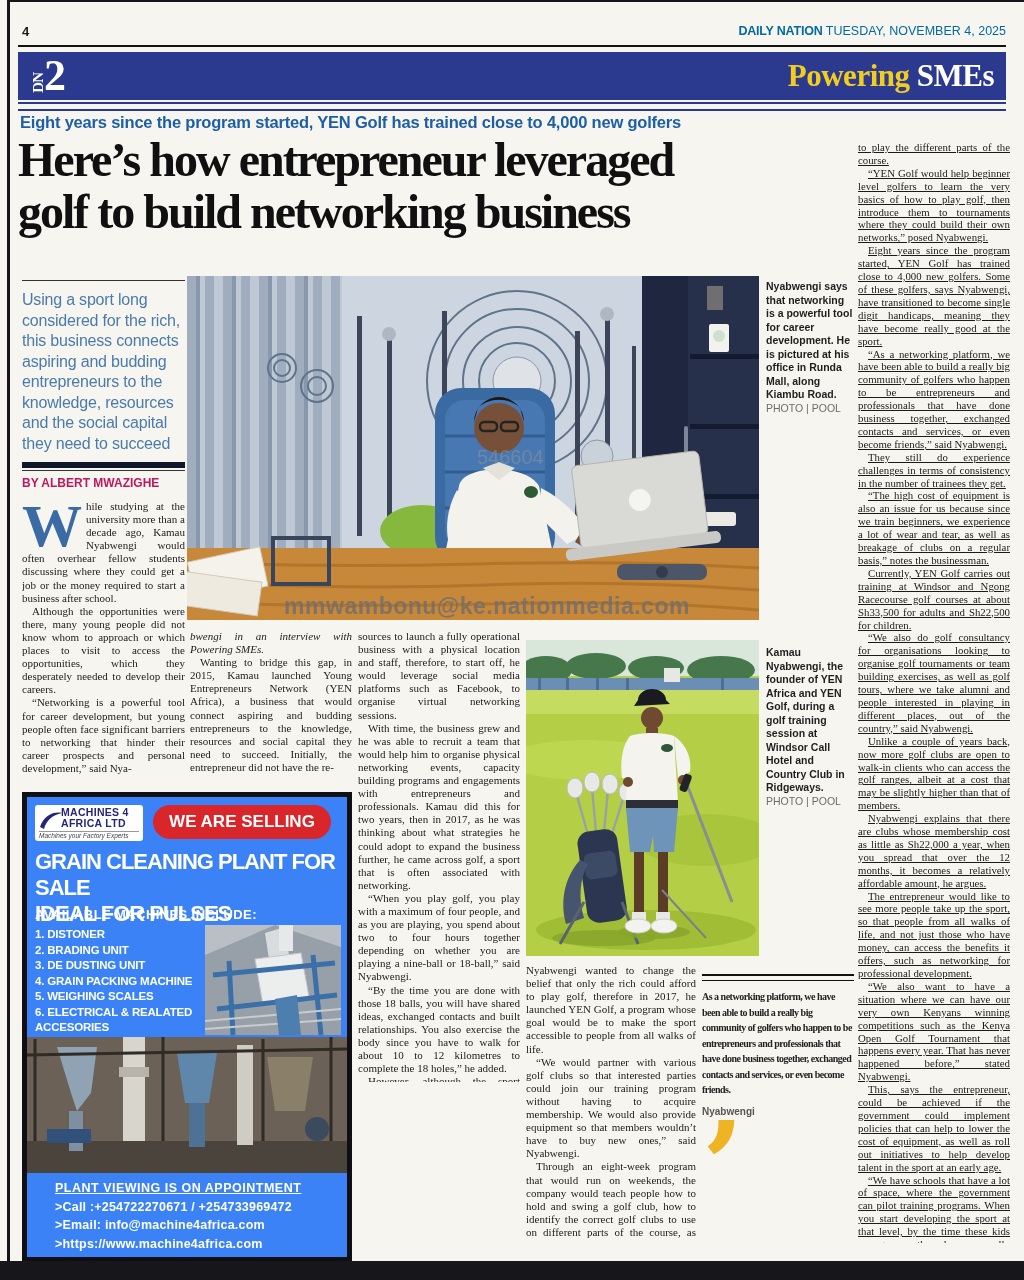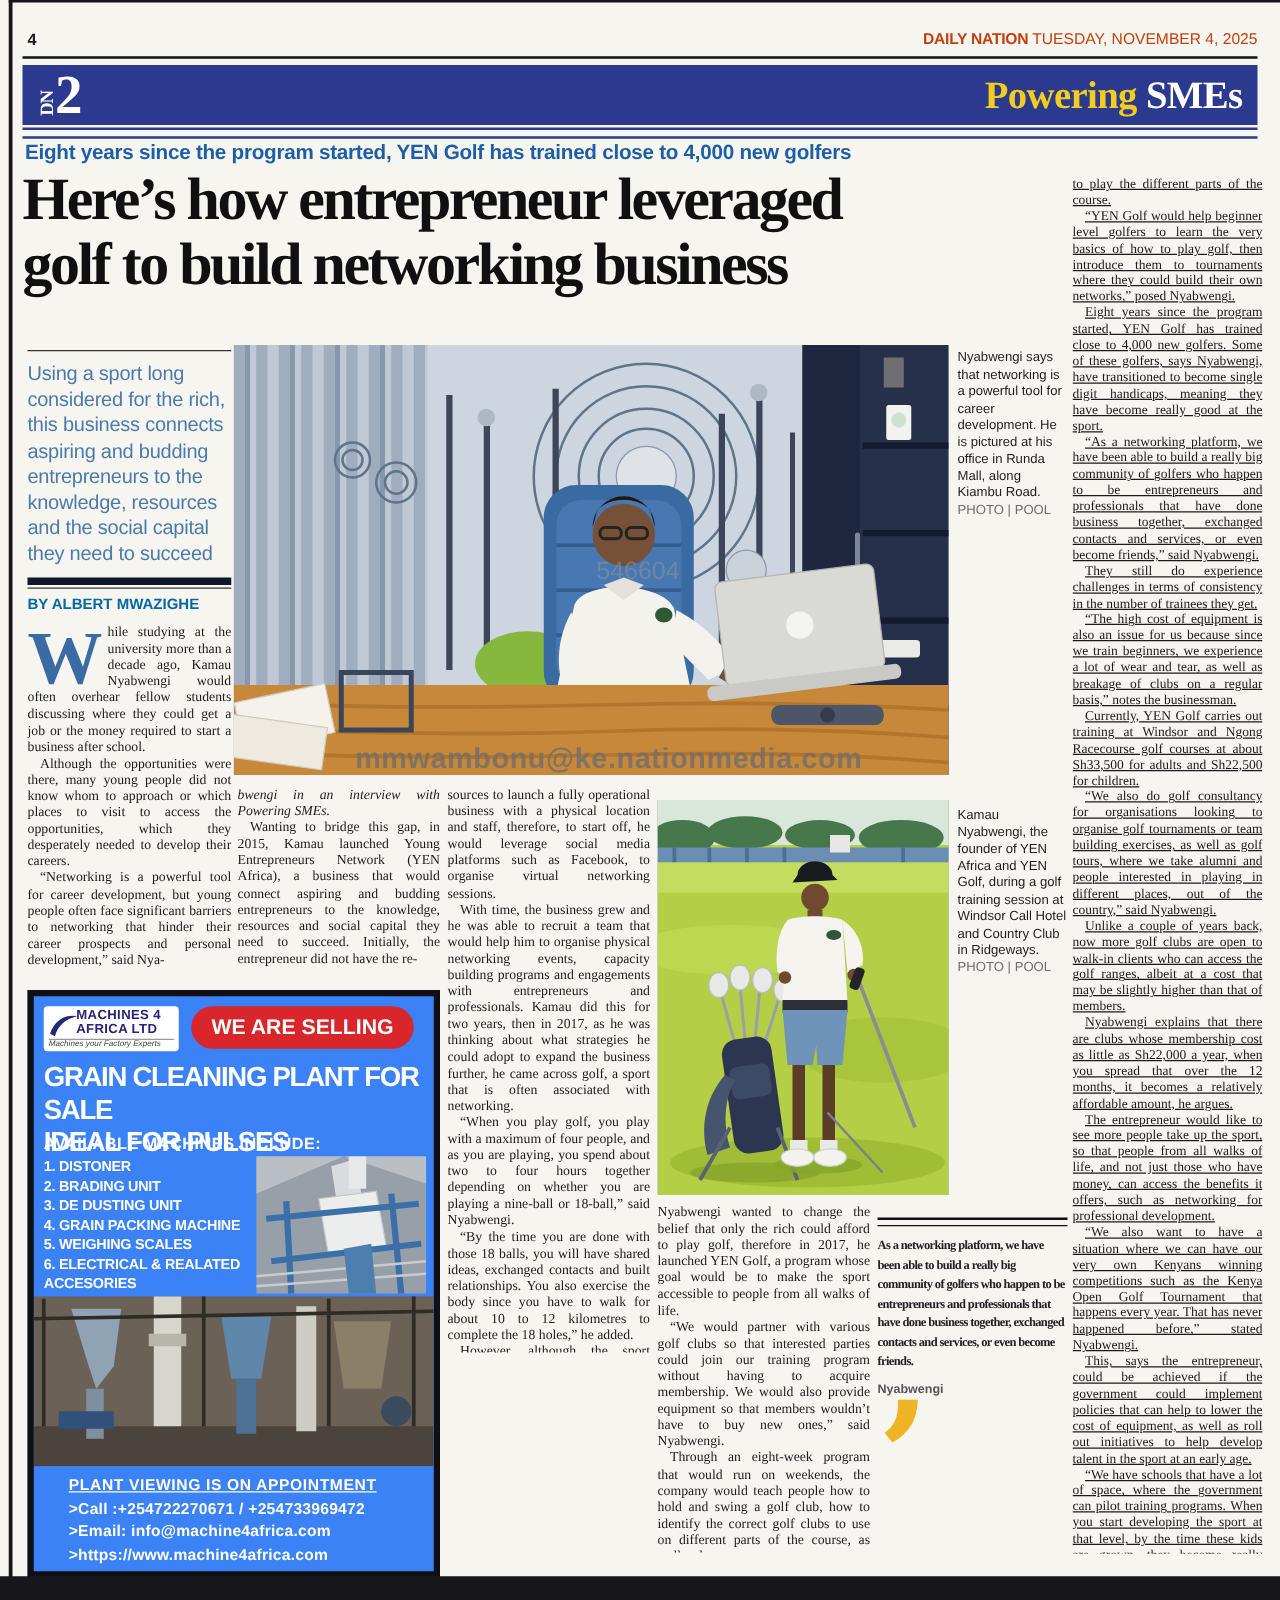--- a/index.html
+++ b/index.html
@@ -5,21 +5,21 @@
   html,body{margin:0;padding:0;background:#e8e6e0;}
   .page{position:relative;width:1024px;height:1280px;background:#f7f5f0;overflow:hidden;
         font-family:"Liberation Serif",serif;color:#1b1b1b;}
   .edge-left{position:absolute;left:7px;top:0;bottom:0;width:3px;background:#15151a;}
   .edge-top{position:absolute;left:7px;top:0;right:0;height:2px;background:#15151a;}
 
   
   .topbar{position:absolute;left:22px;right:18px;top:24px;height:18px;
           font-family:"Liberation Sans",sans-serif;font-size:13px;}
   .pagenum{font-weight:bold;}
-  .dateline{position:absolute;right:0;top:0;font-size:12.5px;color:#c2410c;}
+  .dateline{position:absolute;right:0;top:0;font-size:12.5px;color:#0369a1;}
   .dateline b{font-weight:bold;letter-spacing:-0.2px;}
   .toprule{position:absolute;left:18px;right:18px;top:45px;border-top:2px solid #111;}
 
   
   .banner{position:absolute;left:18px;right:18px;top:52px;height:48px;background:#2b3a8f;}
   .dn2{position:absolute;left:14px;top:5px;display:flex;align-items:flex-end;color:#fff;}
   .dn{writing-mode:vertical-rl;transform:rotate(180deg);font-family:"Liberation Serif",serif;
       font-weight:bold;font-size:15px;letter-spacing:-1px;line-height:12px;margin-bottom:2px;}
   .two{font-family:"Liberation Serif",serif;font-weight:bold;font-size:44px;line-height:38px;}
   .section-title{position:absolute;right:12px;top:6px;font-family:"Liberation Serif",serif;
@@ -33,21 +33,21 @@
       font-family:"Liberation Sans",sans-serif;font-weight:bold;font-size:16.5px;color:#1d5fa7;letter-spacing:-0.2px;}
   .headline{position:absolute;left:18px;top:134px;width:835px;margin:0;
       font-family:"Liberation Serif",serif;font-weight:bold;font-size:48px;line-height:52px;
       letter-spacing:-2px;color:#101010;}
 
   
   .standfirst-box{position:absolute;left:22px;top:280px;width:163px;border-top:1.5px solid #333;padding-top:9px;}
   .standfirst{font-family:"Liberation Sans",sans-serif;font-size:16px;line-height:20.5px;
       color:#4a7bab;letter-spacing:-0.2px;border-bottom:6px solid #0f172a;padding-bottom:8px;}
   .byline{margin-top:2px;border-top:1px solid #333;padding-top:5px;
-      font-family:"Liberation Sans",sans-serif;font-weight:bold;font-size:12px;color:#0369a1;}
+      font-family:"Liberation Sans",sans-serif;font-weight:bold;font-size:12px;color:#be185d;}
 
   
   .col{position:absolute;font-size:11px;line-height:13.1px;text-align:justify;overflow:hidden;}
   .col p{margin:0;text-indent:10px;}
   .col p:first-child{text-indent:0;}
   .col1{left:22px;top:500px;width:163px;height:280px;}
   .col2{left:190px;top:630px;width:162px;height:160px;}
   .col3{left:358px;top:630px;width:162px;height:452px;}
   .col4{left:526px;top:964px;width:170px;height:278px;}
   .col5{left:858px;top:141px;width:152px;height:1102px;font-size:10.8px;line-height:12.9px;text-decoration:underline;}
@@ -62,21 +62,21 @@
   .watermark{position:absolute;left:40px;bottom:0;width:520px;
       font-family:"Liberation Sans",sans-serif;font-weight:bold;font-size:23px;
       color:rgba(110,110,112,0.8);letter-spacing:0.5px;}
   .wm-num{position:absolute;left:290px;top:170px;font-family:"Liberation Sans",sans-serif;
       font-size:20px;color:rgba(150,150,150,0.5);}
 
   .caption{position:absolute;font-family:"Liberation Sans",sans-serif;font-size:10.5px;
       line-height:13.5px;color:#1e1e1e;}
   .caption1{left:766px;top:280px;width:88px;}
   .caption2{left:766px;top:646px;width:88px;}
-  .cap-bold{font-weight:normal;}
+  .cap-bold{font-weight:bold;}
   .cap-credit{font-weight:normal;color:#6d6d6d;}
 
   
   .pullquote{position:absolute;left:702px;top:974px;width:152px;}
   .pq-rule{height:4px;border-top:2px solid #111;border-bottom:1px solid #111;margin-bottom:8px;}
   .pq-text{font-family:Liberation Serif, serif;font-weight:bold;font-size:10px;
       line-height:15.5px;letter-spacing:-0.5px;color:#222;}
   .pq-attr{margin-top:8px;font-family:"Liberation Sans",sans-serif;font-weight:bold;
       font-size:10px;color:#555;}
   .pq-mark{font-family:"DejaVu Serif",serif;font-weight:bold;font-size:120px;line-height:70px;

